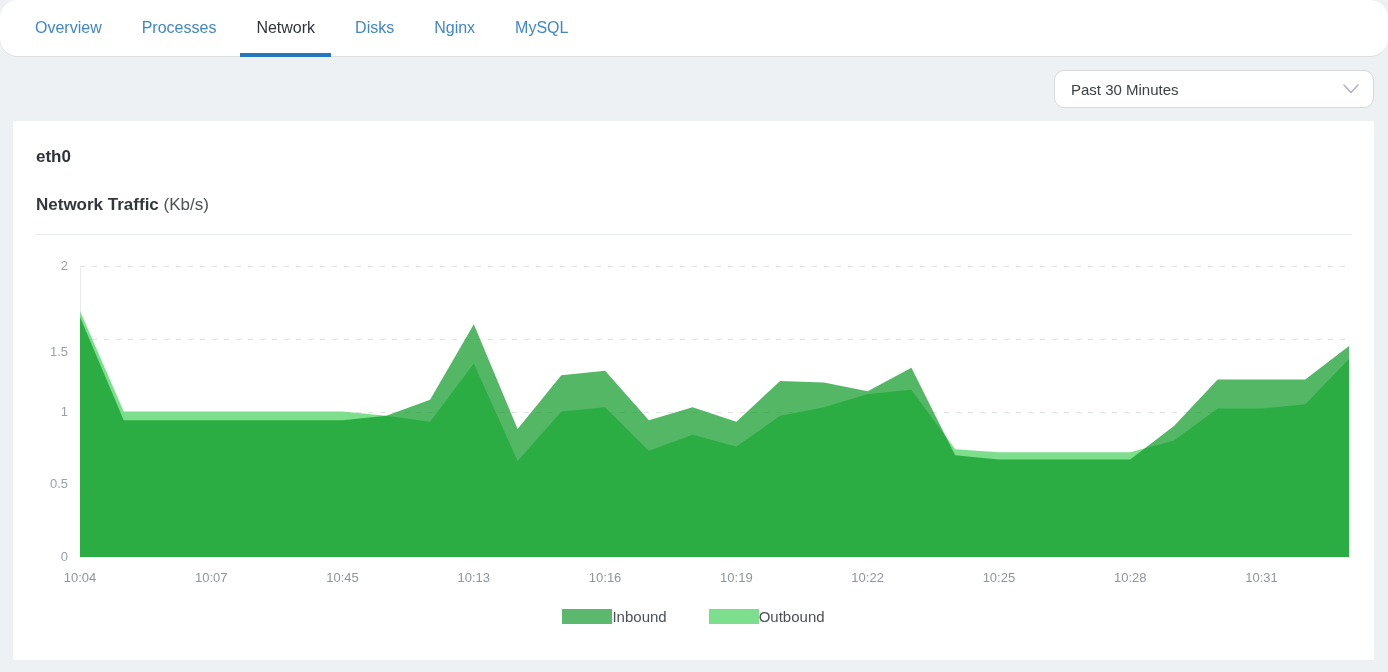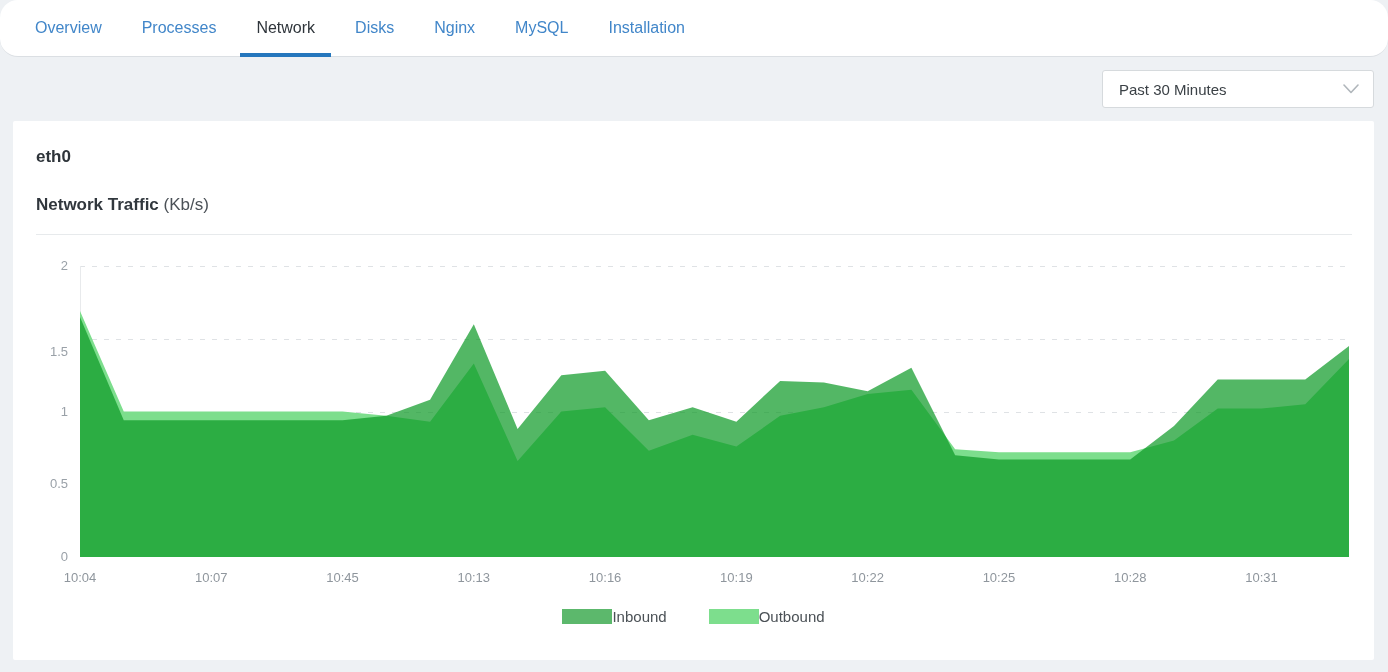--- a/index.html
+++ b/index.html
@@ -19,21 +19,21 @@
     display:flex; align-items:center; padding:0 16px;
     font-size:16px; color:#4186c9; cursor:pointer; position:relative; white-space:nowrap;
   }
   .tab.active { color:#2f353b; }
   .tab.active::after {
     content:""; position:absolute; left:0; right:0; bottom:-1px; height:4px; background:#2577bd;
   }
   
   .filter-bar { height:64px; display:flex; justify-content:flex-end; align-items:center; padding:0 14px; }
   .dropdown {
-    width:272px; height:38px; background:#fff; border:1px solid #d6dadd; border-radius:3px;
+    width:320px; height:38px; background:#fff; border:1px solid #d6dadd; border-radius:10px;
     display:flex; align-items:center; justify-content:space-between;
     padding:0 14px 0 16px; font-size:15px; color:#3b4146; cursor:pointer;
   }
   .chevron { width:16px; height:10px; flex:0 0 auto; }
   
   .card {
     position:relative; margin-left:13px; width:1361px; height:539px;
     background:#ffffff; border-radius:2px;
   }
   .iface-title { position:absolute; left:23px; top:26px; font-size:17px; font-weight:bold; color:#2e343a; }
@@ -62,23 +62,20 @@
       <span>Network</span>
     </div>
   <div class="tab">
       <span>Disks</span>
     </div>
   <div class="tab">
       <span>Nginx</span>
     </div>
   <div class="tab">
       <span>MySQL</span>
-    </div>
-  <div class="tab">
-      <span>Installation</span>
     </div>
 </nav>
 
 <div class="filter-bar">
   <div class="dropdown">
     <span>Past 30 Minutes</span>
     <svg class="chevron" viewBox="0 0 16 10">
       <polyline points="1,1 8,8.5 15,1" fill="none" stroke="#b0b6bb" stroke-width="1.6" stroke-linecap="round" stroke-linejoin="round"></polyline>
     </svg>
   </div>

